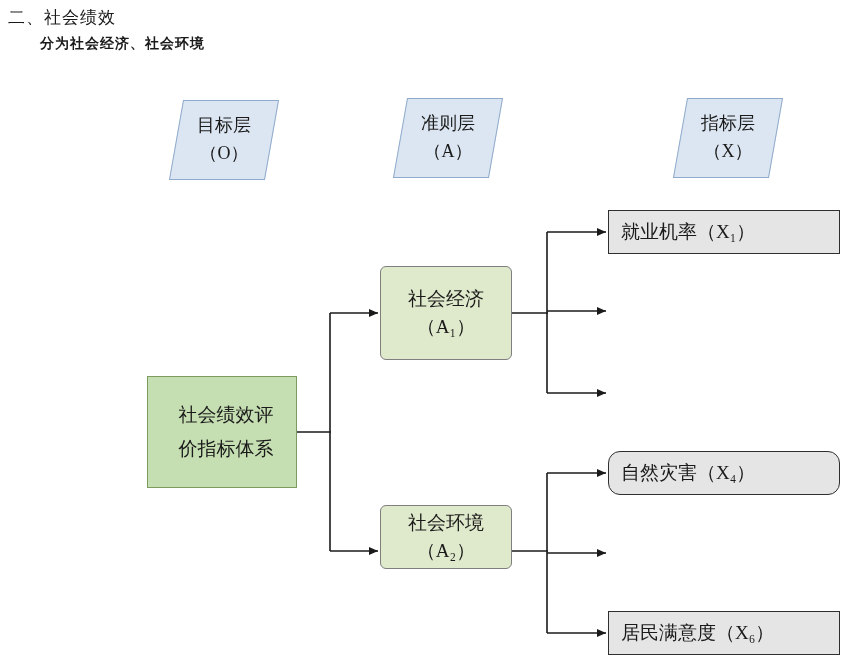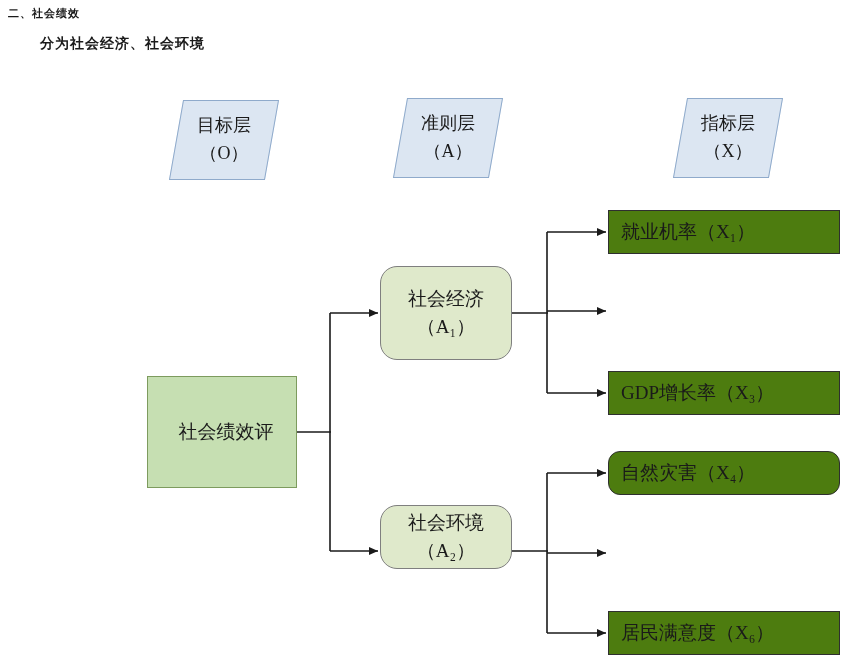--- a/index.html
+++ b/index.html
@@ -13,22 +13,22 @@
     height: 672px;
     background: #ffffff;
     overflow: hidden;
     font-family: "Liberation Sans", "DejaVu Sans", sans-serif;
     color: #1a1a1a;
   }
   .title {
     position: absolute;
     left: 8px;
     top: 6px;
-    font-size: 11px;
-    font-weight: bold;
+    font-size: 17px;
+    font-weight: normal;
     letter-spacing: 1px;
   }
   .subtitle {
     position: absolute;
     left: 40px;
     top: 35px;
     font-size: 14px;
     font-weight: bold;
     letter-spacing: 1px;
   }
@@ -77,38 +77,38 @@
     line-height: 1.8;
     padding-left: 8px;
   }
   .criteria-box {
     position: absolute;
     left: 380px;
     width: 132px;
     box-sizing: border-box;
     background: #dfe9cb;
     border: 1.3px solid #7f7f7f;
-    border-radius: 17px;
+    border-radius: 6px;
     display: flex;
     flex-direction: column;
     align-items: center;
     justify-content: center;
     text-align: center;
     font-size: 19px;
     line-height: 1.5;
   }
   .criteria-a1 { top: 266px; height: 94px; }
   .criteria-a2 { top: 505px; height: 64px; }
   .indicator-box {
     position: absolute;
     left: 608px;
     width: 232px;
     height: 44px;
     box-sizing: border-box;
-    background: #4d7c0f;
+    background: #e5e5e5;
     border: 1.6px solid #2f2f2f;
     display: flex;
     align-items: center;
     padding-left: 12px;
     font-size: 19px;
     white-space: nowrap;
   }
   .ind-x1 { top: 210px; }
   .ind-x2 { top: 289px; }
   .ind-x3 { top: 371px; }
@@ -170,38 +170,36 @@
 
   <div class="para diagram-text" style="left:680px; top:98px;">
     <div class="para-inner">
       <div>指标层</div>
       <div>（X）</div>
     </div>
   </div>
 
   <div class="root-box diagram-text">
     <div>社会绩效评</div>
+    <div>价指标体系</div>
   </div>
 
   <div class="criteria-box criteria-a1 diagram-text">
     <div>社会经济</div>
     <div>（A₁）</div>
   </div>
 
   <div class="criteria-box criteria-a2 diagram-text">
     <div>社会环境</div>
     <div>（A₂）</div>
   </div>
 
   <div class="indicator-box ind-x1 diagram-text">
     <span>就业机率（X₁）</span>
   </div>
-  <div class="indicator-box ind-x3 diagram-text">
-    <span>GDP增长率（X₃）</span>
-  </div>
   <div class="indicator-box ind-x4 diagram-text">
     <span>自然灾害（X₄）</span>
   </div>
   <div class="indicator-box ind-x6 diagram-text">
     <span>居民满意度（X₆）</span>
   </div>
 
 </div>
 
 </body></html>

